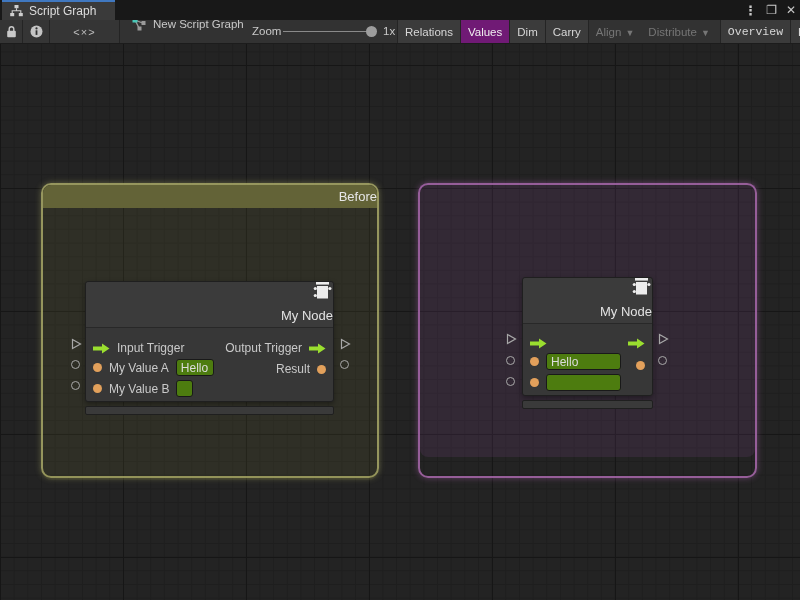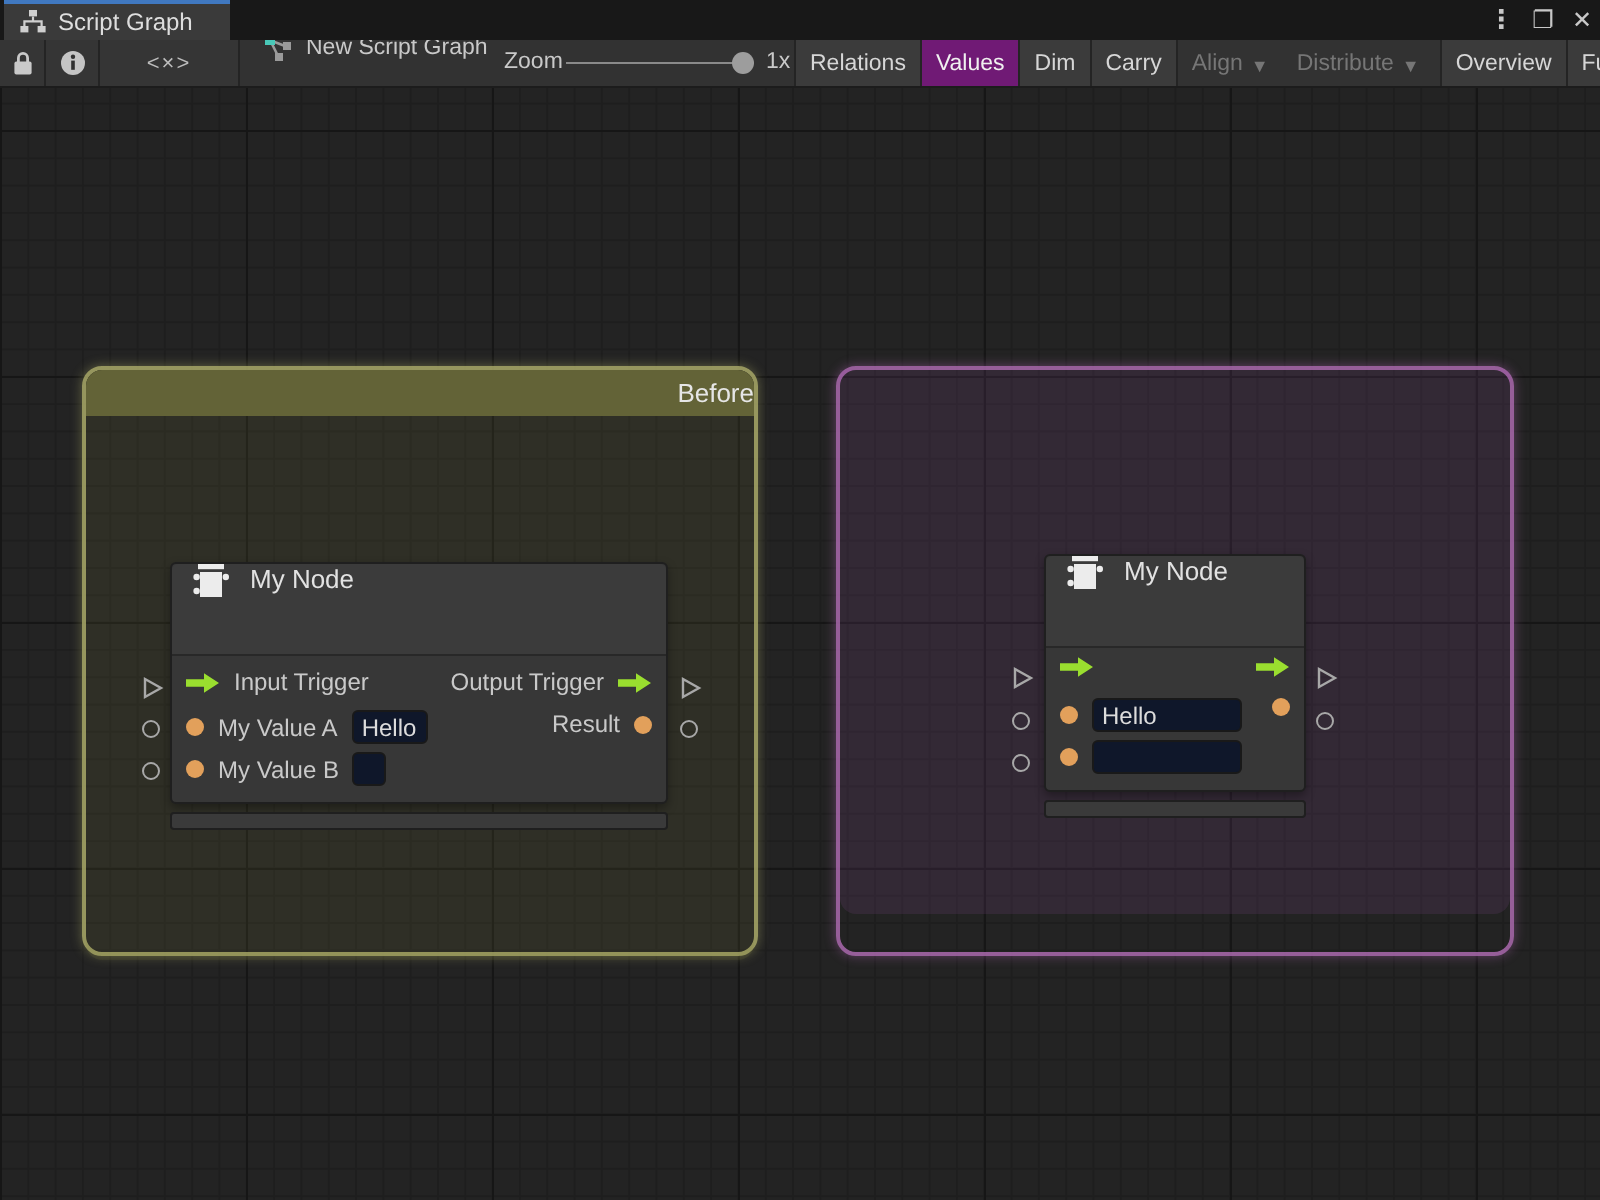--- a/index.html
+++ b/index.html
@@ -38,21 +38,21 @@
   .zoom-handle { position:absolute; left:366px; top:6px; width:11px; height:11px; border-radius:50%; background:#9d9d9d; }
   .zoom-value { position:absolute; left:383px; top:0; height:23px; line-height:23px; color:#c9c9c9; font-size:11.5px; }
   .tb-right { position:absolute; left:397px; top:0; height:23px; display:flex; align-items:stretch; border-left:1px solid #242424; }
   .tb-btn {
     display:flex; align-items:center; justify-content:flex-end; gap:4px;
     padding:0 7px; background:#3b3b3b; border-right:1px solid #242424;
     color:#d6d6d6; font-size:11.5px; white-space:nowrap; cursor:default;
   }
   .tb-btn.active { background:#701a75; color:#f0f0f0; }
   .tb-btn.disabled { background:transparent; border-right:none; color:#767676; }
-  .tb-btn.sep-before { border-left:1px solid #242424; margin-left:3px; }
+  .tb-btn.sep-before { border-left:1px solid #242424; margin-left:3px;font-family:Liberation Mono, monospace; }
   .dd-arrow { font-size:9px; position:relative; top:1px; }
 
   
   .canvas {
     position:absolute; left:0; top:44px; width:800px; height:556px;
     background-color:#232323;
     background-image:
       linear-gradient(to right,#161616 1px,transparent 1px),
       linear-gradient(to bottom,#161616 1px,transparent 1px),
       linear-gradient(to right,#1e1e1e 1px,transparent 1px),
@@ -74,35 +74,35 @@
   .group-after { left:418px; width:339px; border:2px solid rgba(170,104,174,0.85); box-shadow:0 0 6px rgba(178,105,182,0.45); }
   .group-after .g-header { background:#7b4a80; }
   .group-after .g-body { background:rgba(165,85,175,0.13); }
 
   
   .node { position:absolute; background:#373737; border:1px solid #1f1f1f; border-radius:3px; box-shadow:0 2px 5px rgba(0,0,0,0.35); }
   .node-before { left:85px; top:237px; width:249px; }
   .node-after  { left:522px; top:233px; width:131px; }
   .n-header {
     height:46px; background:#3b3b3b; border-bottom:1px solid #282828; border-radius:3px 3px 0 0;
-    display:flex; align-items:flex-start; gap:9px; padding-left:10px;
-    font-size:13px; color:#e2e2e2; cursor:default;
+    display:flex; align-items:flex-end; gap:9px; padding-left:10px;
+    font-size:13px; color:#e2e2e2; cursor:default;flex-direction:column;
   }
   .n-body { padding:6px 0 4px; }
   .node-after .n-body { padding:4px 0; }
-  .n-row { height:21px; display:flex; align-items:flex-start; }
+  .n-row { height:21px; display:flex; align-items:flex-end; }
   .n-left { display:flex; align-items:center; gap:7px; padding-left:7px; }
   .n-right { margin-left:auto; display:flex; align-items:center; gap:7px; padding-right:7px; }
   .port-label { font-size:12px; color:#c9c9c9; white-space:nowrap; }
   .n-footer { position:absolute; top:calc(100% + 5px); left:-1px; right:-1px; height:9px; background:#3a3a3a; border:1px solid #1f1f1f; border-radius:2px; }
 
   .value-dot { width:9px; height:9px; border-radius:50%; background:#e2a05b; flex:none; }
   .flow-arrow { flex:none; display:block; }
   .field {
-    background:#0f172a; border:1px solid #191919; border-radius:3px;
+    background:#4d7c0f; border:1px solid #191919; border-radius:3px;
     height:17px; color:#dcdcdc; font-size:12px; padding:0 4px; outline:none;
   }
   .field.w-hello { width:38px; }
   .field.w-small { width:17px; padding:0 2px; }
   .field.w-wide { width:75px; }
 
   
   .oport { position:absolute; }
   .oport.circle { width:9px; height:9px; border:1.3px solid #a8a8a8; border-radius:50%; background:transparent; }
 

